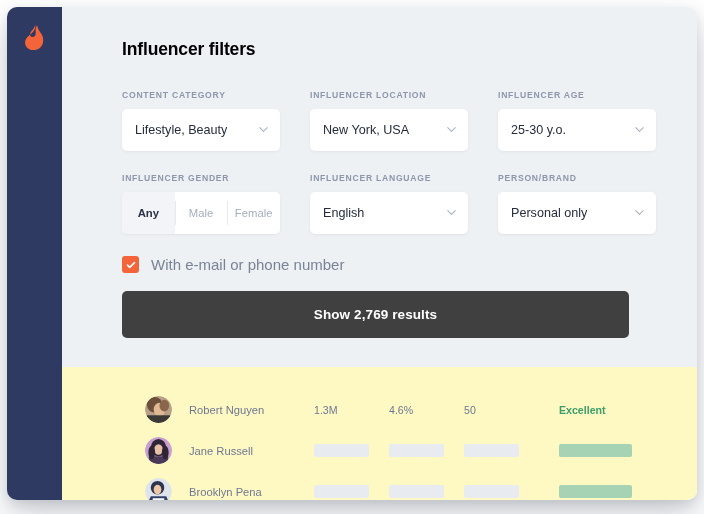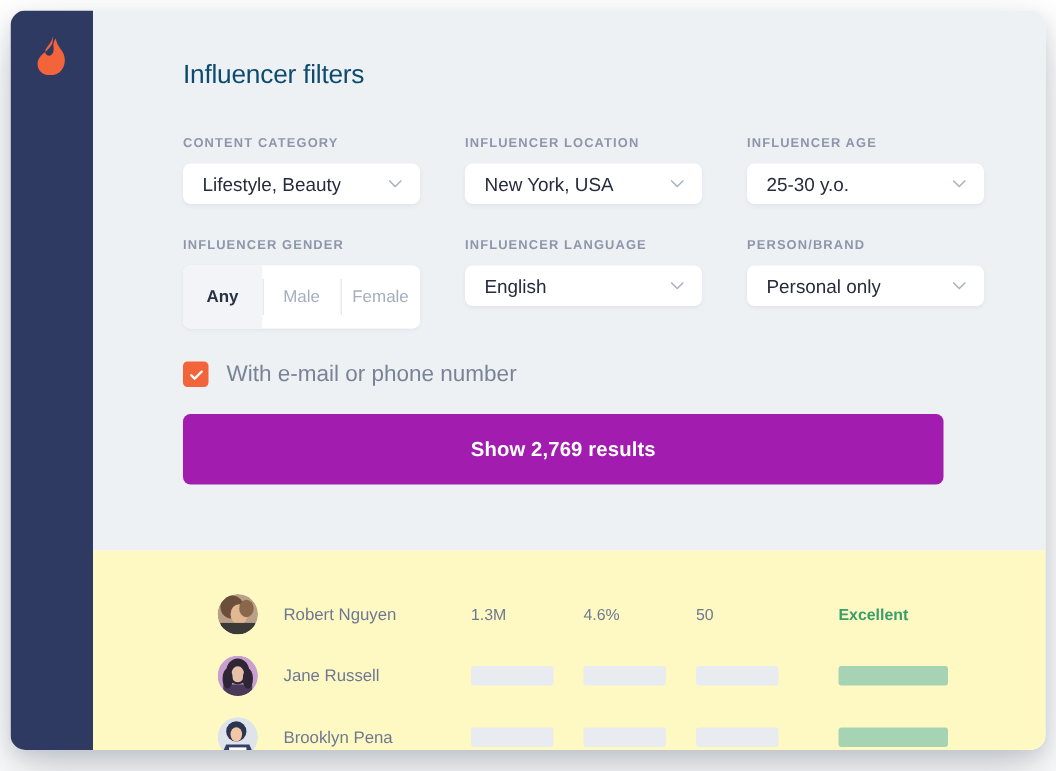--- a/index.html
+++ b/index.html
@@ -53,22 +53,22 @@
 
   .filters-panel {
     background: #eef1f4;
     padding: 32px 35px 0 60px;
     height: 360px;
     flex: 0 0 360px;
   }
 
   .panel-title {
     font-size: 17.5px;
-    font-weight: normal;
-    color: #0c4a6e;
+    font-weight: bold;
+    color: #000000;
     letter-spacing: -0.15px;
     margin-bottom: 30px;
   }
 
   .filter-row {
     display: flex;
     gap: 30px;
     margin-bottom: 22px;
   }
   .filter-group { display: flex; flex-direction: column; }
@@ -79,21 +79,21 @@
     font-size: 8.6px;
     font-weight: bold;
     letter-spacing: 0.75px;
     color: #8d96ab;
     text-transform: uppercase;
     margin-bottom: 9px;
   }
 
   .select-box {
     position: relative;
-    height: 27px;
+    height: 42px;
     background: #ffffff;
     border-radius: 5px;
     display: flex;
     align-items: center;
     padding: 0 28px 0 13px;
     box-shadow: 0 1px 3px rgba(40, 50, 80, 0.07);
     cursor: pointer;
   }
   .select-value {
     font-size: 12.6px;
@@ -175,21 +175,21 @@
   .checkbox-label {
     margin-left: 12px;
     font-size: 15px;
     color: #7a8396;
   }
 
   
   .cta-button {
     height: 47px;
     width: 507px;
-    background: #a21caf;
+    background: #404040;
     border-radius: 5px;
     display: flex;
     align-items: center;
     justify-content: center;
     color: #ffffff;
     font-size: 13.5px;
     font-weight: bold;
     letter-spacing: 0.1px;
     cursor: pointer;
     border: none;

